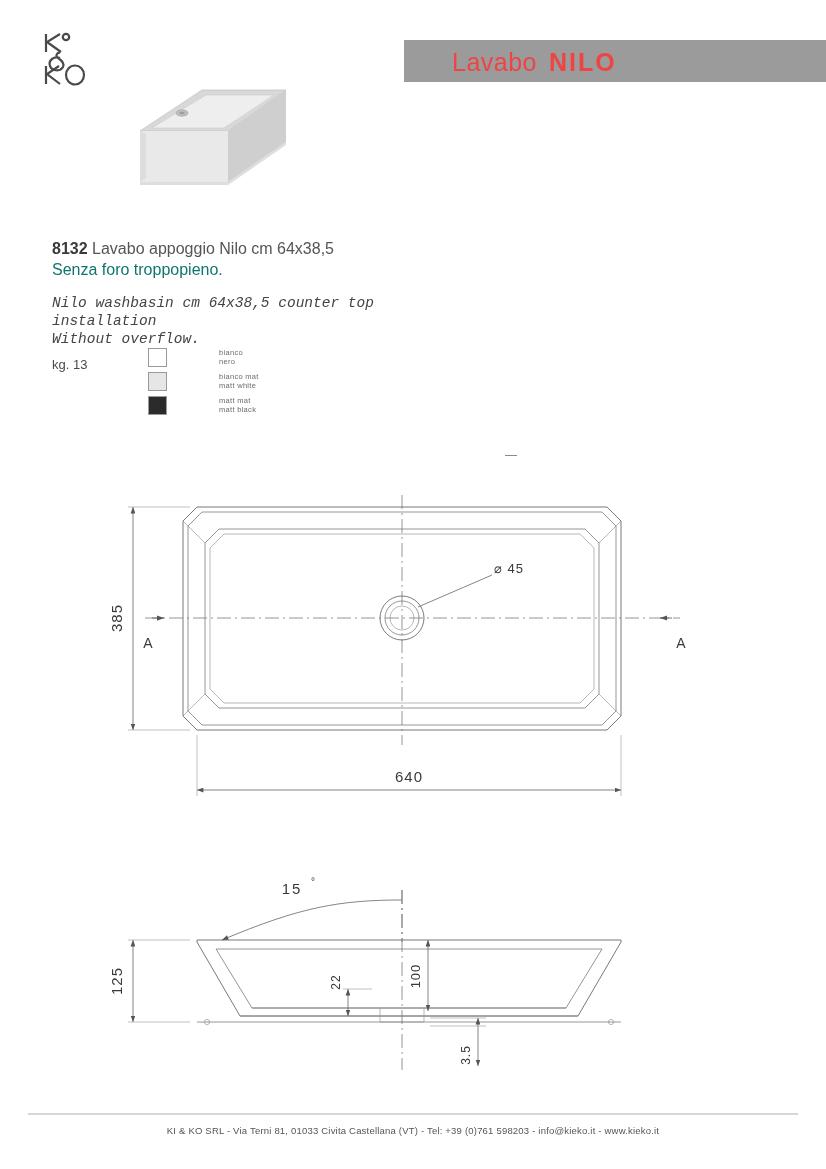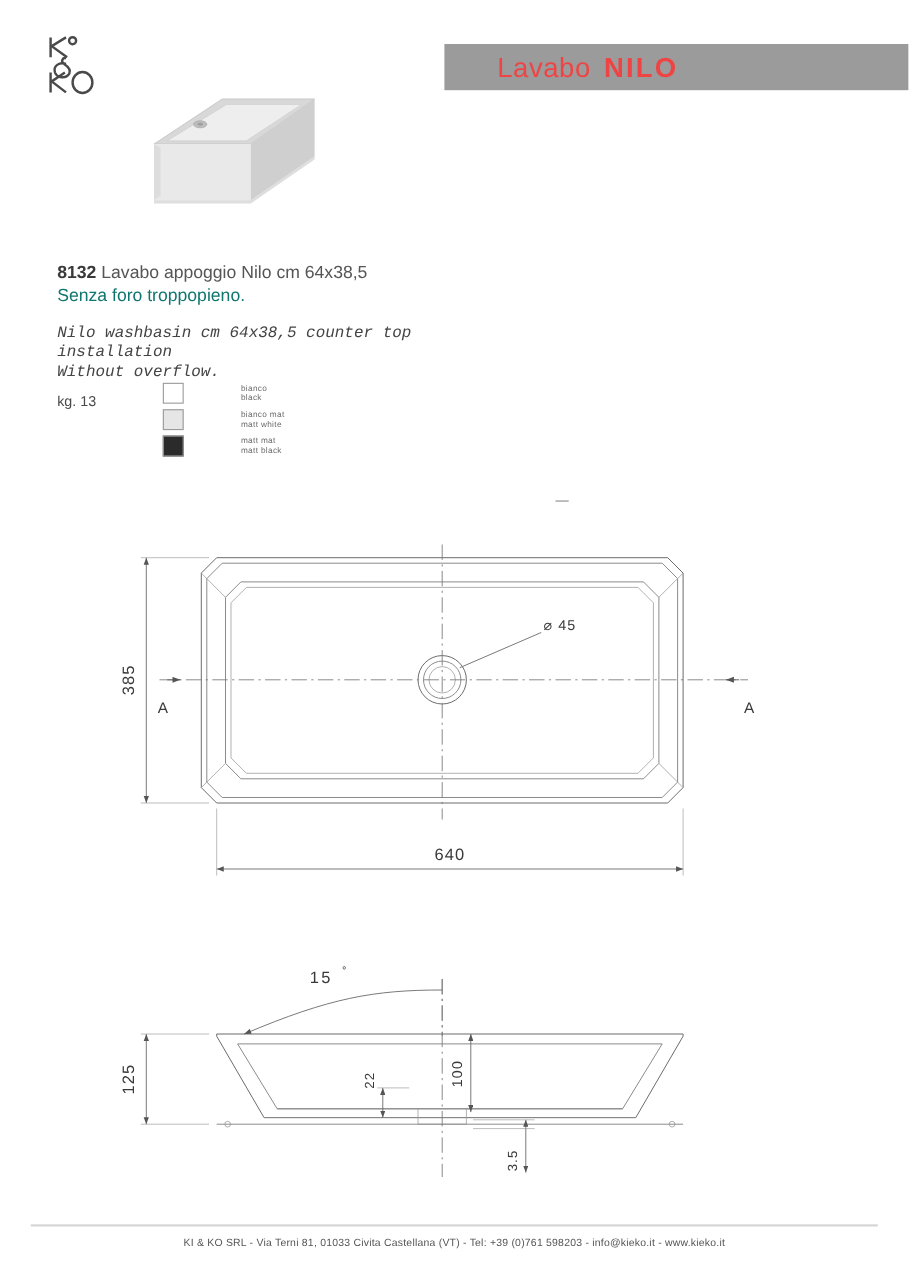--- a/index.html
+++ b/index.html
@@ -212,21 +212,21 @@
   </div>
 </div>
 
 <div class="kg">kg. 13</div>
 
 <div class="swatches">
   <div class="swatch-row">
     <span class="sw" style="background:#ffffff"></span>
     <span class="sw-labels">
       <span>bianco</span><br>
-      <span>black</span>
+      <span>nero</span>
     </span>
   </div>
   <div class="swatch-row">
     <span class="sw" style="background:#e6e6e6"></span>
     <span class="sw-labels">
       <span>bianco mat</span><br>
       <span>matt white</span>
     </span>
   </div>
   <div class="swatch-row">

